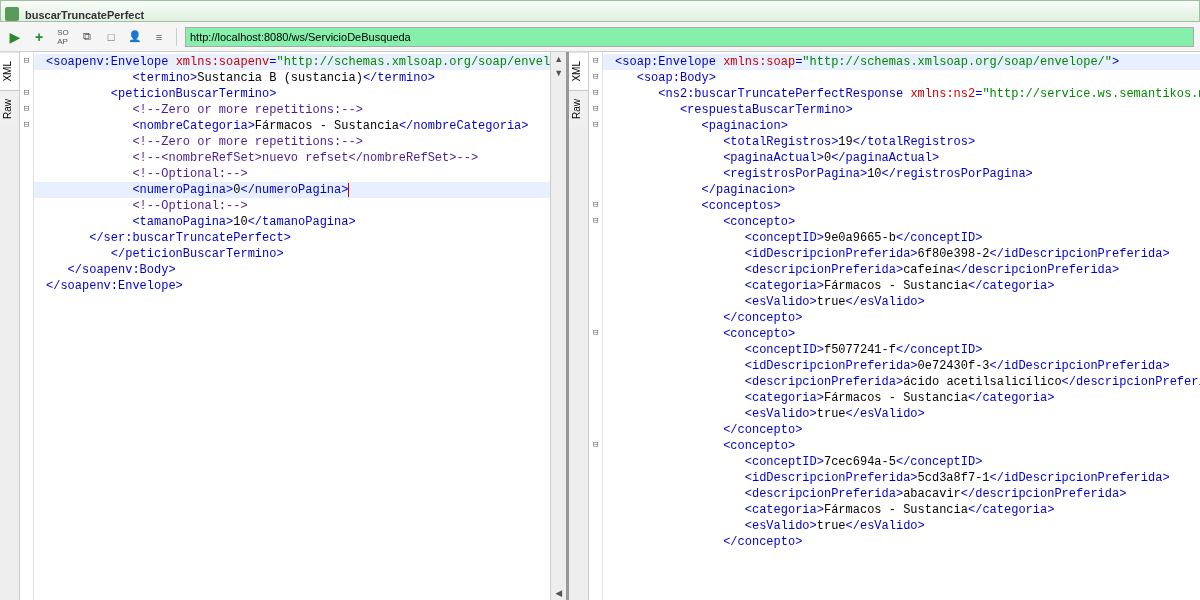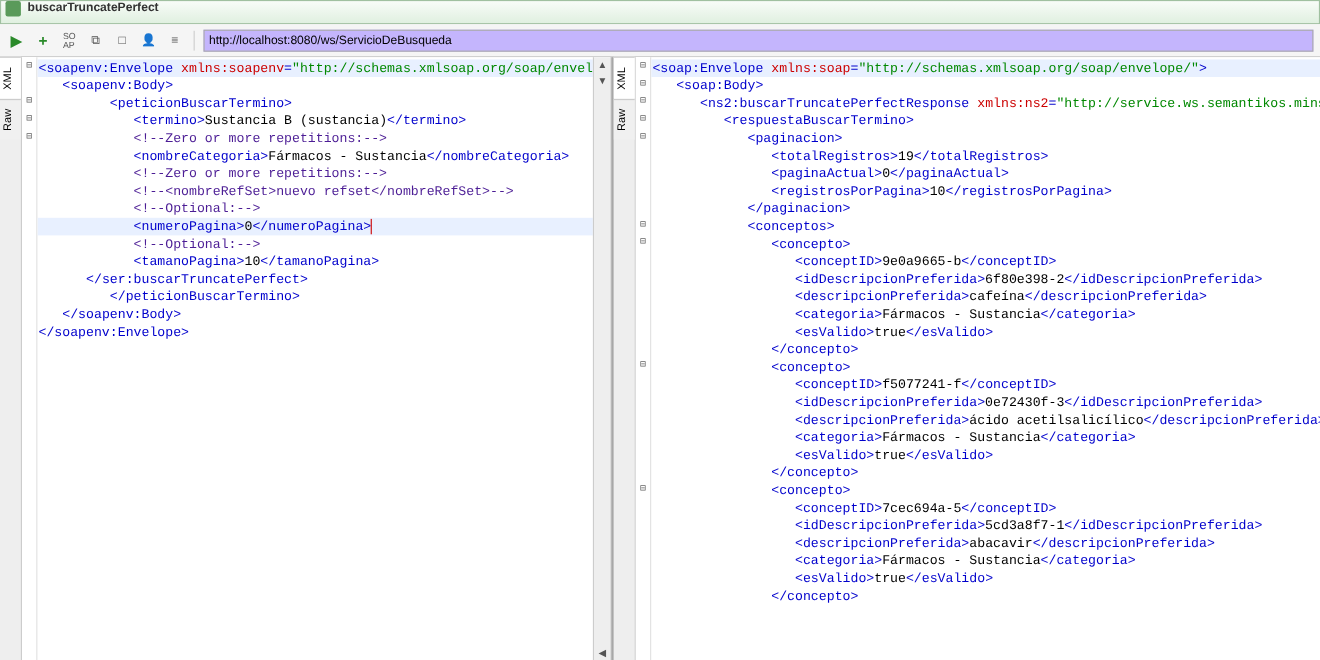--- a/index.html
+++ b/index.html
@@ -1,34 +1,34 @@
 <!DOCTYPE html>
 <html><head>
 <meta charset="utf-8">
 <style>
 * { margin: 0; padding: 0; box-sizing: border-box; }
 body { font-family: Tahoma, sans-serif; font-size: 11px; background: #f0f0f0; width: 1200px; height: 600px; overflow: hidden; }
-.title-bar { background: linear-gradient(to bottom, #f8fcf8, #e0f0e0); border: 1px solid #a0c0a0; height: 22px; display: flex; align-items: flex-start; padding: 0 4px; }
+.title-bar { background: linear-gradient(to bottom, #f8fcf8, #e0f0e0); border: 1px solid #a0c0a0; height: 22px; display: flex; align-items: flex-end; padding: 0 4px; }
 .title-bar .icon { width: 14px; height: 14px; background: #5a9a5a; margin-right: 6px; border-radius: 2px; }
 .title-bar .title { font-weight: bold; color: #333; }
 .toolbar { background: #f5f5f5; border-bottom: 1px solid #ccc; height: 30px; display: flex; align-items: center; padding: 0 6px; gap: 6px; }
 .toolbar .btn { width: 18px; height: 18px; display: flex; align-items: center; justify-content: center; cursor: pointer; }
 .toolbar .sep { width: 1px; height: 18px; background: #ccc; margin: 0 2px; }
-.toolbar .url-input { flex: 1; height: 20px; border: 1px solid #aaa; padding: 0 4px; font-size: 11px; background: #c4b5fd; }
+.toolbar .url-input { flex: 1; height: 20px; border: 1px solid #aaa; padding: 0 4px; font-size: 11px; background: #86efac; }
 .play { color: #2a8a2a; font-size: 14px; }
 .plus { color: #2a8a2a; font-size: 14px; font-weight: bold; }
 .main { display: flex; height: 548px; }
 .pane { flex: 1; display: flex; border-right: 1px solid #999; background: #fff; position: relative; }
 .side-tabs { width: 20px; background: #eee; border-right: 1px solid #ccc; display: flex; flex-direction: column; }
 .side-tab { writing-mode: vertical-rl; transform: rotate(180deg); padding: 8px 2px; font-size: 10px; text-align: center; border-bottom: 1px solid #ccc; cursor: pointer; background: #f0f0f0; }
 .side-tab.active { background: #fff; }
 .gutter { width: 14px; background: #fff; border-right: 1px solid #e0e0e0; }
 .gutter .fold { height: 16px; display: flex; align-items: center; justify-content: center; font-size: 9px; color: #666; cursor: pointer; font-family: monospace; }
 .xml-content { flex: 1; overflow: auto; font-family: "Courier New", monospace; font-size: 12px; line-height: 16px; padding: 2px 0; }
-.line { white-space: pre; height: 16px; padding-left: 1px; }
+.line { white-space: pre; height: 16px; padding-left: 12px; }
 .line.hl { background: #e8f0ff; }
 .tag { color: #0000cc; }
 .attr { color: #cc0000; }
 .val { color: #008800; }
 .txt { color: #000; }
 .cmt { color: #4c1d95; }
 .caret { border-right: 1px solid #cc0000; display: inline-block; height: 14px; vertical-align: middle; }
 .scroll-ctrl { width: 16px; background: #eee; border-left: 1px solid #ccc; display: flex; flex-direction: column; align-items: center; }
 .scroll-ctrl .arr { height: 14px; font-size: 9px; color: #555; cursor: pointer; display: flex; align-items: center; justify-content: center; width: 100%; }
 .splitter { width: 5px; background: #ddd; border-left: 1px solid #999; border-right: 1px solid #999; cursor: col-resize; }
@@ -74,23 +74,22 @@
         <div class="fold"></div>
         <div class="fold"></div>
         <div class="fold"></div>
         <div class="fold"></div>
         <div class="fold"></div>
         <div class="fold"></div>
         <div class="fold"></div>
       </div>
     <div class="xml-content" id="req-content">
         <div class="line hl"><span class="tag">&lt;soapenv:Envelope </span><span class="attr">xmlns:soapenv</span><span class="tag">=</span><span class="val">"http://schemas.xmlsoap.org/soap/envel</span></div>
-        <div class="line">   <span class="tag">&lt;soapenv:Body&gt;</span></div>
+        <div class="line">            <span class="tag">&lt;termino&gt;</span><span class="txt">Sustancia B (sustancia)</span><span class="tag">&lt;/termino&gt;</span></div>
         <div class="line">         <span class="tag">&lt;peticionBuscarTermino&gt;</span></div>
-        <div class="line">            <span class="tag">&lt;termino&gt;</span><span class="txt">Sustancia B (sustancia)</span><span class="tag">&lt;/termino&gt;</span></div>
         <div class="line">            <span class="cmt">&lt;!--Zero or more repetitions:--&gt;</span></div>
         <div class="line">            <span class="tag">&lt;nombreCategoria&gt;</span><span class="txt">Fármacos - Sustancia</span><span class="tag">&lt;/nombreCategoria&gt;</span></div>
         <div class="line">            <span class="cmt">&lt;!--Zero or more repetitions:--&gt;</span></div>
         <div class="line">            <span class="cmt">&lt;!--&lt;nombreRefSet&gt;nuevo refset&lt;/nombreRefSet&gt;--&gt;</span></div>
         <div class="line">            <span class="cmt">&lt;!--Optional:--&gt;</span></div>
         <div class="line hl">            <span class="tag">&lt;numeroPagina&gt;</span><span class="txt">0</span><span class="tag">&lt;/numeroPagina&gt;</span><span class="caret"></span></div>
         <div class="line">            <span class="cmt">&lt;!--Optional:--&gt;</span></div>
         <div class="line">            <span class="tag">&lt;tamanoPagina&gt;</span><span class="txt">10</span><span class="tag">&lt;/tamanoPagina&gt;</span></div>
         <div class="line">      <span class="tag">&lt;/ser:buscarTruncatePerfect&gt;</span></div>
         <div class="line">         <span class="tag">&lt;/peticionBuscarTermino&gt;</span></div>

